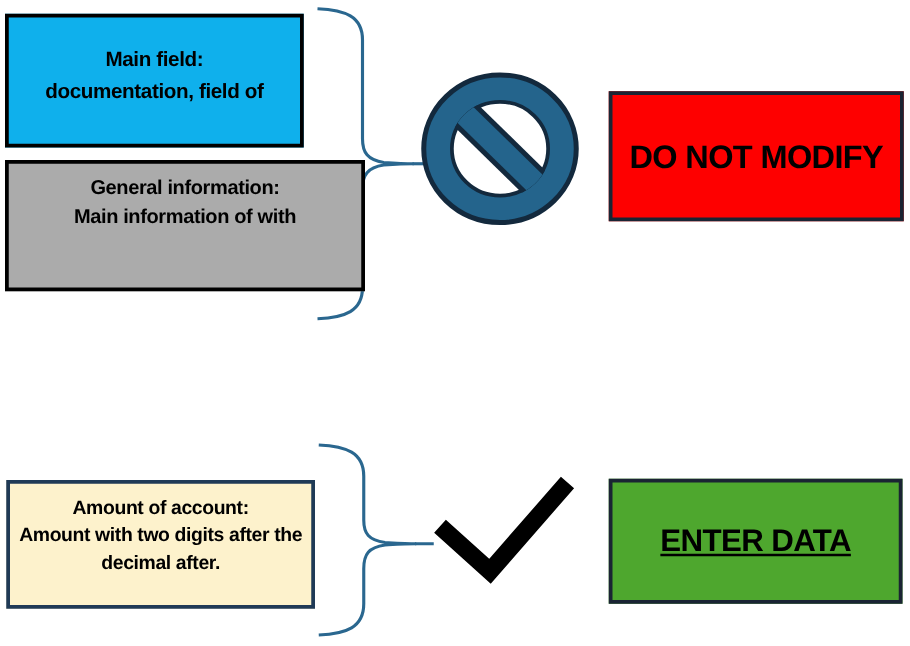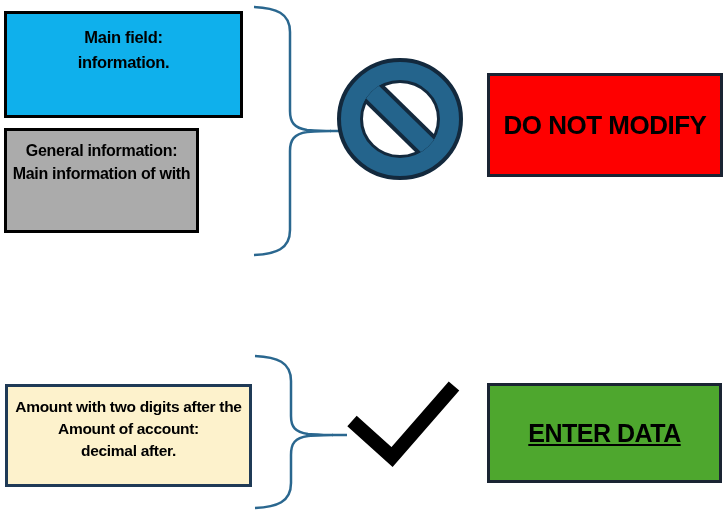--- a/index.html
+++ b/index.html
@@ -29,24 +29,24 @@
     font-weight:bold;
     text-align:center;
     color:#000;
     letter-spacing:-0.3px;
   }
   #main-field-box{
     left:4px;top:11px;width:239px;height:107px;
     background:var(--cyan);
     border:3px solid #000;
     font-size:16.5px;line-height:25px;
-    padding-top:11px;
+    padding-top:22px;
   }
   #general-info-box{
-    left:4px;top:128px;width:195px;height:105px;
+    left:4px;top:128px;width:288px;height:105px;
     background:var(--gray);
     border:3px solid #000;
     font-size:16px;line-height:23px;
     padding-top:8px;
   }
   #amount-box{
     left:5px;top:384px;width:247px;height:103px;
     background:var(--cream);
     border:3px solid var(--border-navy);
     font-size:15.5px;line-height:22px;
@@ -122,31 +122,31 @@
       <line class="connector" x1="332" y1="435" x2="347" y2="435"></line>
     </g>
 
     <g>
       <polyline class="check" points="352,421 392,457 454,386"></polyline>
     </g>
   </svg>
 
   <div class="box" id="main-field-box">
     <div>Main field:</div>
-    <div>information.</div>
+    <div>documentation, field of</div>
   </div>
 
   <div class="box" id="general-info-box">
     <div>General information:</div>
     <div>Main information of with</div>
   </div>
 
   <div class="action-box" id="do-not-modify-box">DO NOT MODIFY</div>
 
   <div class="box" id="amount-box">
+    <div>Amount of account:</div>
     <div>Amount with two digits after the</div>
-    <div>Amount of account:</div>
     <div>decimal after.</div>
   </div>
 
   <div class="action-box" id="enter-data-box">ENTER DATA</div>
 
 </div>
 
 </body></html>

